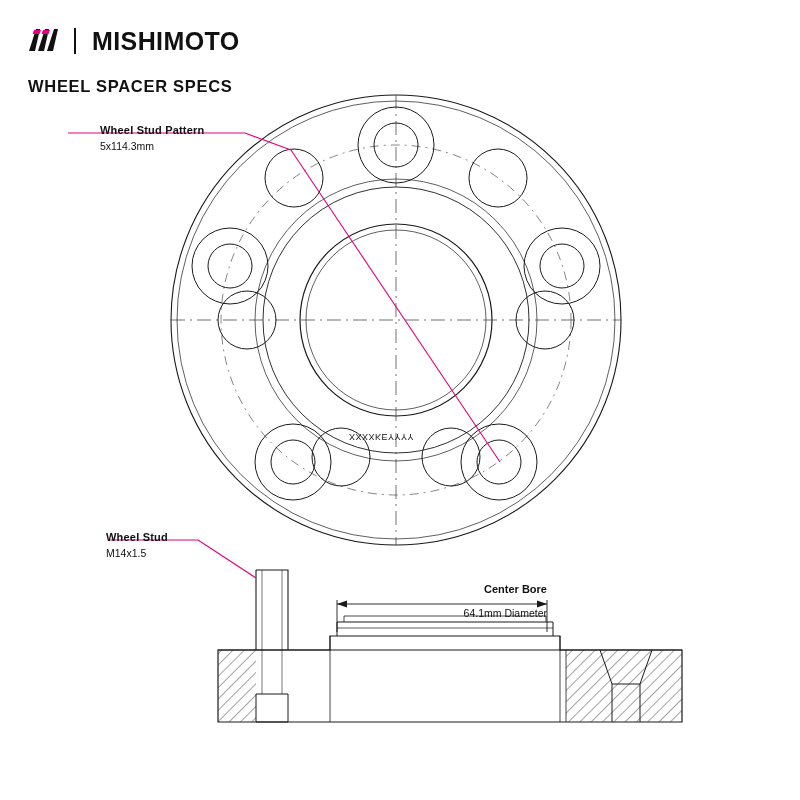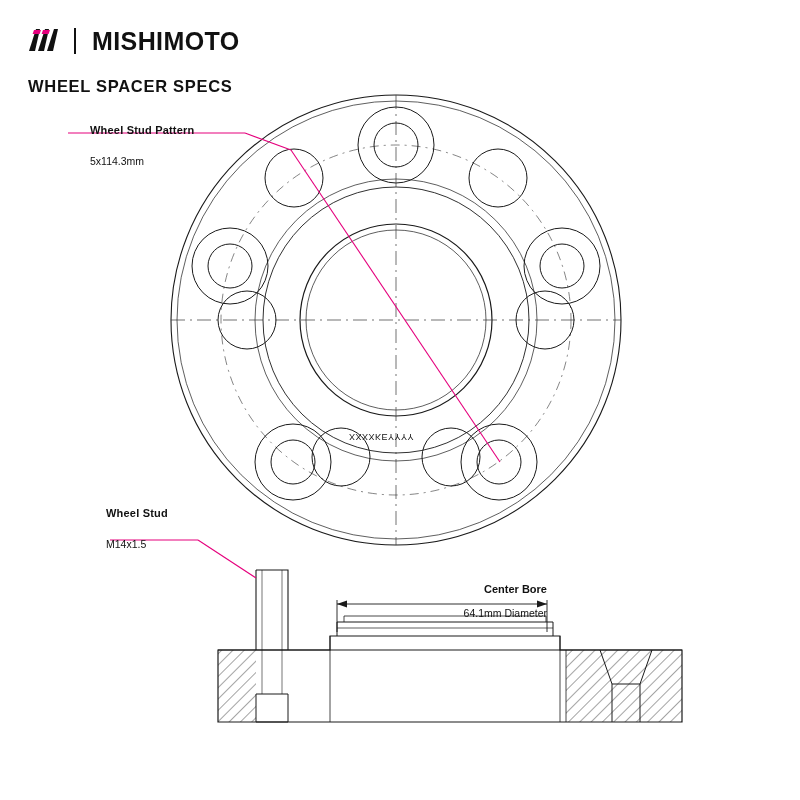--- a/index.html
+++ b/index.html
@@ -66,25 +66,25 @@
     text-align: left;
   }
   .callout .title {
     font-size: 11px;
     font-weight: bold;
     letter-spacing: 0.2px;
     white-space: nowrap;
   }
   .callout .value {
     font-size: 10.5px;
-    margin-top: 19px;
-    white-space: nowrap;
-  }
-  #callout-stud-pattern { left: 90px; top: 124px; }
-  #callout-wheel-stud  { left: 106px; top: 507px; }
+    margin-top: 4px;
+    white-space: nowrap;
+  }
+  #callout-stud-pattern { left: 100px; top: 124px; }
+  #callout-wheel-stud  { left: 106px; top: 531px; }
 
   .dim-label {
     position: absolute;
     text-align: right;
   }
   .dim-label .title {
     font-size: 11px;
     font-weight: bold;
     white-space: nowrap;
   }

